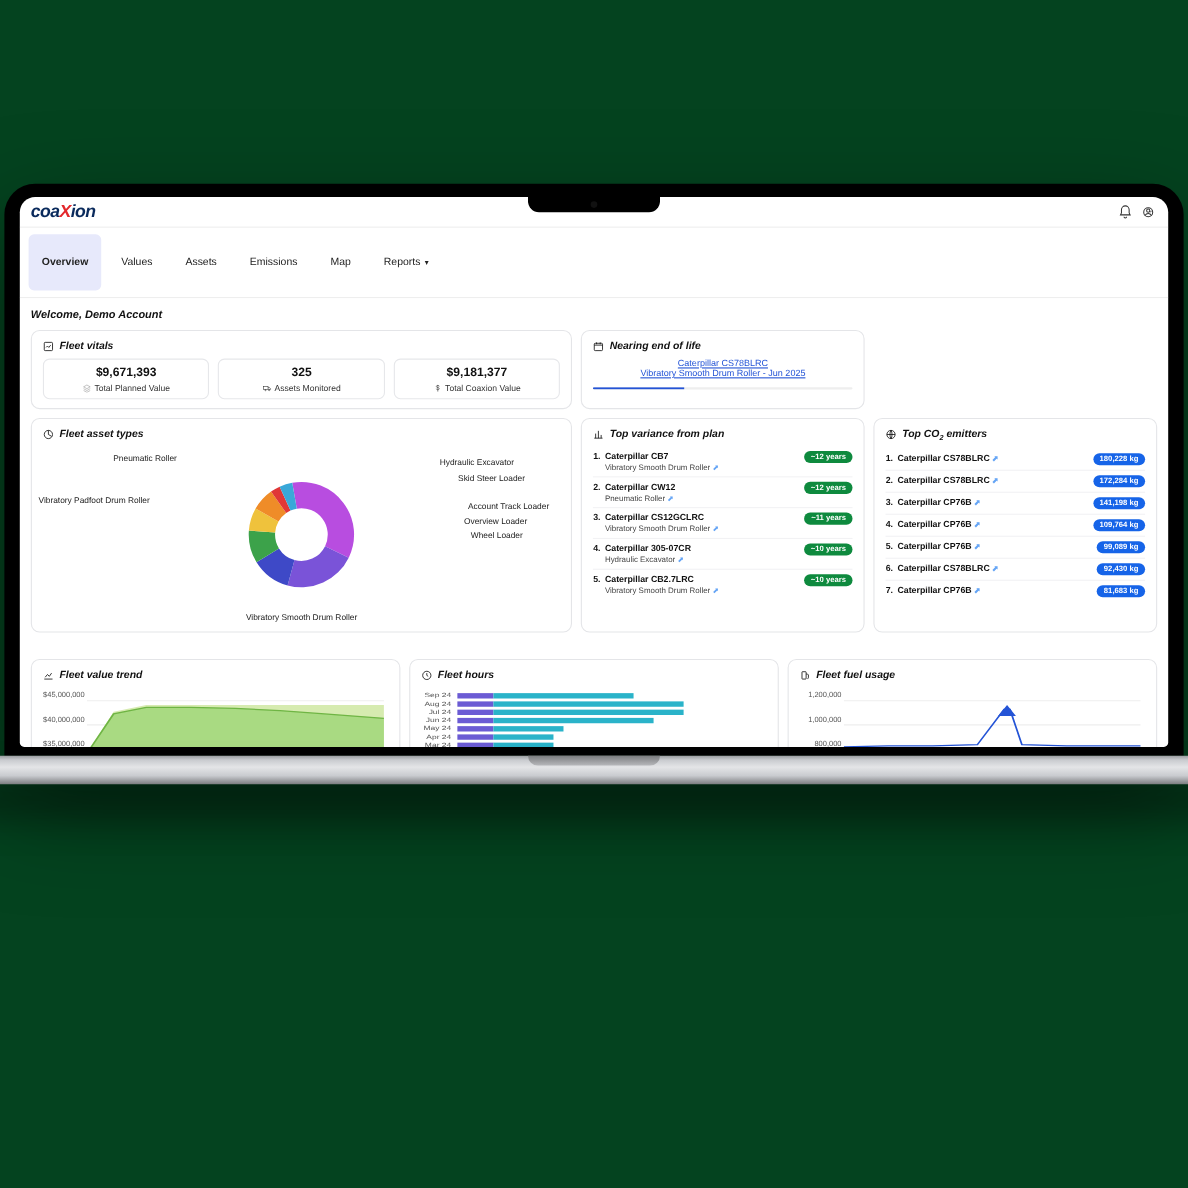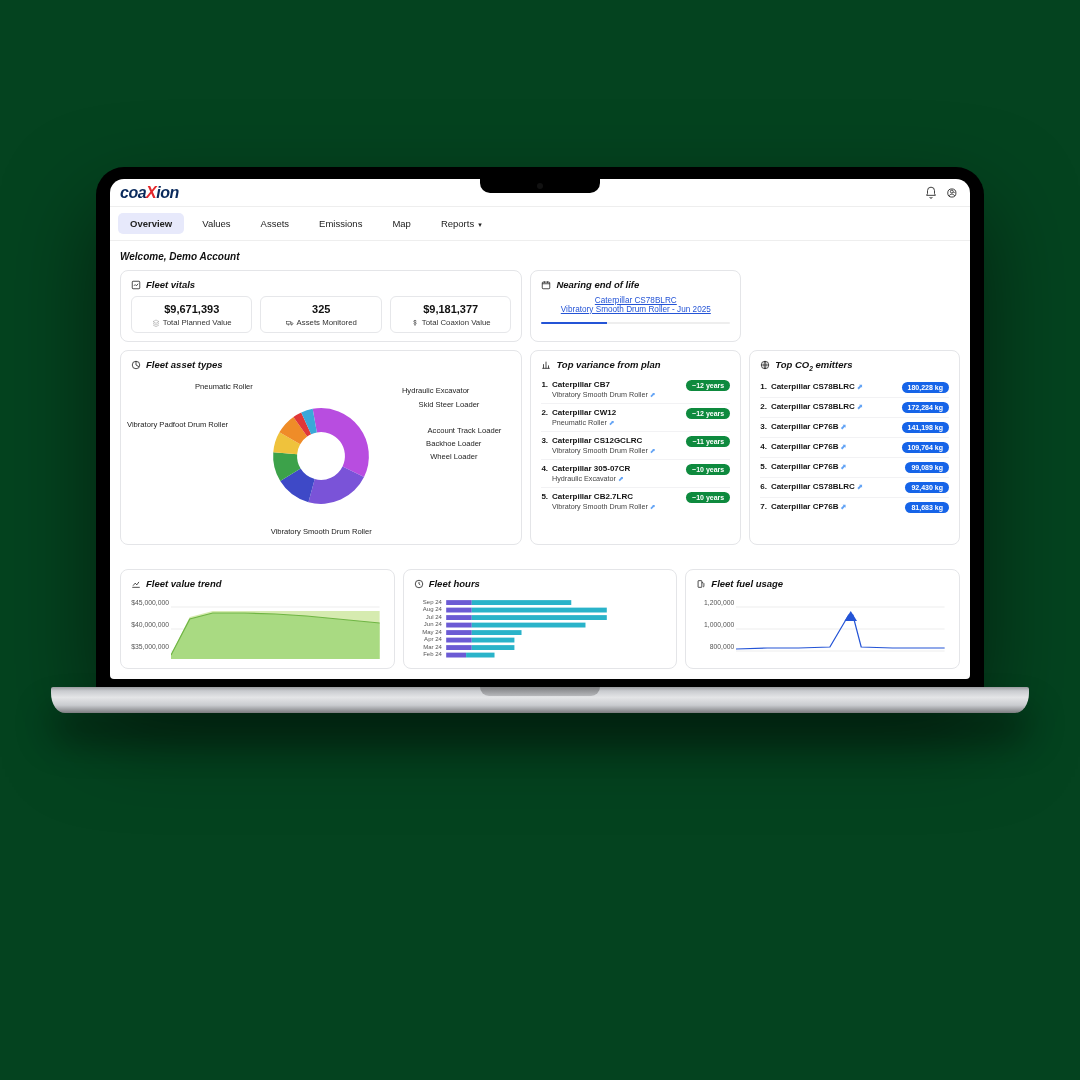--- a/index.html
+++ b/index.html
@@ -3,21 +3,21 @@
 <meta charset="utf-8">
 <style>
   * { box-sizing: border-box; margin: 0; padding: 0; }
   body {
     font-family: -apple-system, BlinkMacSystemFont, "Segoe UI", Helvetica, Arial, sans-serif;
     background: #04431f;
     width: 1080px; height: 1080px;
     display: flex; align-items: center; justify-content: center;
   }
   .laptop {
-    width: 888px;
+    width: 1072px;
     position: relative;
     top:-100px
   }
   .laptop-body {
     background: #000;
     border-radius: 28px 28px 0 0;
     padding: 12px 14px 8px 14px;
     position: relative;
     box-shadow: 0 40px 90px rgba(0,0,0,.5);
   }
@@ -40,21 +40,21 @@
     height: 28px; display:flex; align-items:center; justify-content:space-between;
     padding: 0 10px; border-bottom: 1px solid #eee;
   }
   .brand { font-weight: 800; font-style: italic; font-size: 16px; color:#0a2a5c; letter-spacing:-.5px;}
   .brand .x { color:#e3272b; font-style: italic;}
   .topbar-right { display:flex; gap:8px; align-items:center;}
   .ic { width:14px; height:14px; display:inline-block; }
   .tabs {
     display:flex; gap:6px; padding:6px 8px; border-bottom:1px solid #eee;
   }
-  .tab { padding:5px 12px; border-radius:5px; font-size:9.5px; color:#222; cursor:pointer;}
+  .tab { padding:20px 12px; border-radius:5px; font-size:9.5px; color:#222; cursor:pointer;}
   .tab.active { background:#e7e9fb; font-weight:600;}
   .tab .caret{ margin-left:4px; font-size:7px;}
   .page { padding: 10px 10px 0 10px; overflow:hidden; flex:1; }
   h1.welcome { font-size:10px; font-weight:700; margin-bottom:8px;font-style:italic;}
   .grid {
     display:grid;
     grid-template-columns: 1.05fr .55fr .55fr;
     gap:8px;
   }
   .card {
@@ -224,21 +224,21 @@
                   <path d="M 17.6343765025642 69.91146442686302 A 38 38 0 0 1 12.11199541537703 47.08467693118091 L 31.055997707688515 48.542338465590454 A 19 19 0 0 0 33.817188251282104 59.95573221343151 Z" fill="#3ca24a"></path>
                   <path d="M 12.11199541537703 47.08467693118091 A 38 38 0 0 1 16.959192678801664 31.230209069799248 L 33.47959633940083 40.61510453489962 A 19 19 0 0 0 31.055997707688515 48.542338465590454 Z" fill="#efc23c"></path>
                   <path d="M 16.959192678801664 31.230209069799248 A 38 38 0 0 1 28.095571985547824 18.94849386326514 L 39.04778599277391 34.47424693163257 A 19 19 0 0 0 33.47959633940083 40.61510453489962 Z" fill="#ef8c28"></path>
                   <path d="M 28.095571985547824 18.94849386326514 A 38 38 0 0 1 34.3020316666674 15.394020889365272 L 42.1510158333337 32.69701044468263 A 19 19 0 0 0 39.04778599277391 34.47424693163257 Z" fill="#e03737"></path>
                   <path d="M 34.3020316666674 15.394020889365272 A 38 38 0 0 1 43.401369248656614 12.5773053855361 L 46.700684624328304 31.28865269276805 A 19 19 0 0 0 42.1510158333337 32.69701044468263 Z" fill="#3aa8d8"></path>
                 </svg>
               <span class="donut-label" style="top:6px; left:64px;">Pneumatic Roller</span>
               <span class="donut-label" style="top:10px; right:42px;">Hydraulic Excavator</span>
               <span class="donut-label" style="top:24px; right:32px;">Skid Steer Loader</span>
               <span class="donut-label" style="top:50px; right:10px;">Account Track Loader</span>
-              <span class="donut-label" style="top:63px; right:30px;">Backhoe Loader</span>
+              <span class="donut-label" style="top:63px; right:30px;">Overview Loader</span>
               <span class="donut-label" style="top:76px; right:34px;">Wheel Loader</span>
               <span class="donut-label" style="top:44px; left:-4px;">Vibratory Padfoot Drum Roller</span>
               <span class="donut-label" style="bottom:0px; left:50%; transform:translateX(-50%);">Vibratory Smooth Drum Roller</span>
             </div>
           </div>
 
           <div class="card">
             <div class="card-title">
               <span class="t-ic">
                 <svg viewBox="0 0 24 24" fill="none" stroke="#111" stroke-width="1.8">

